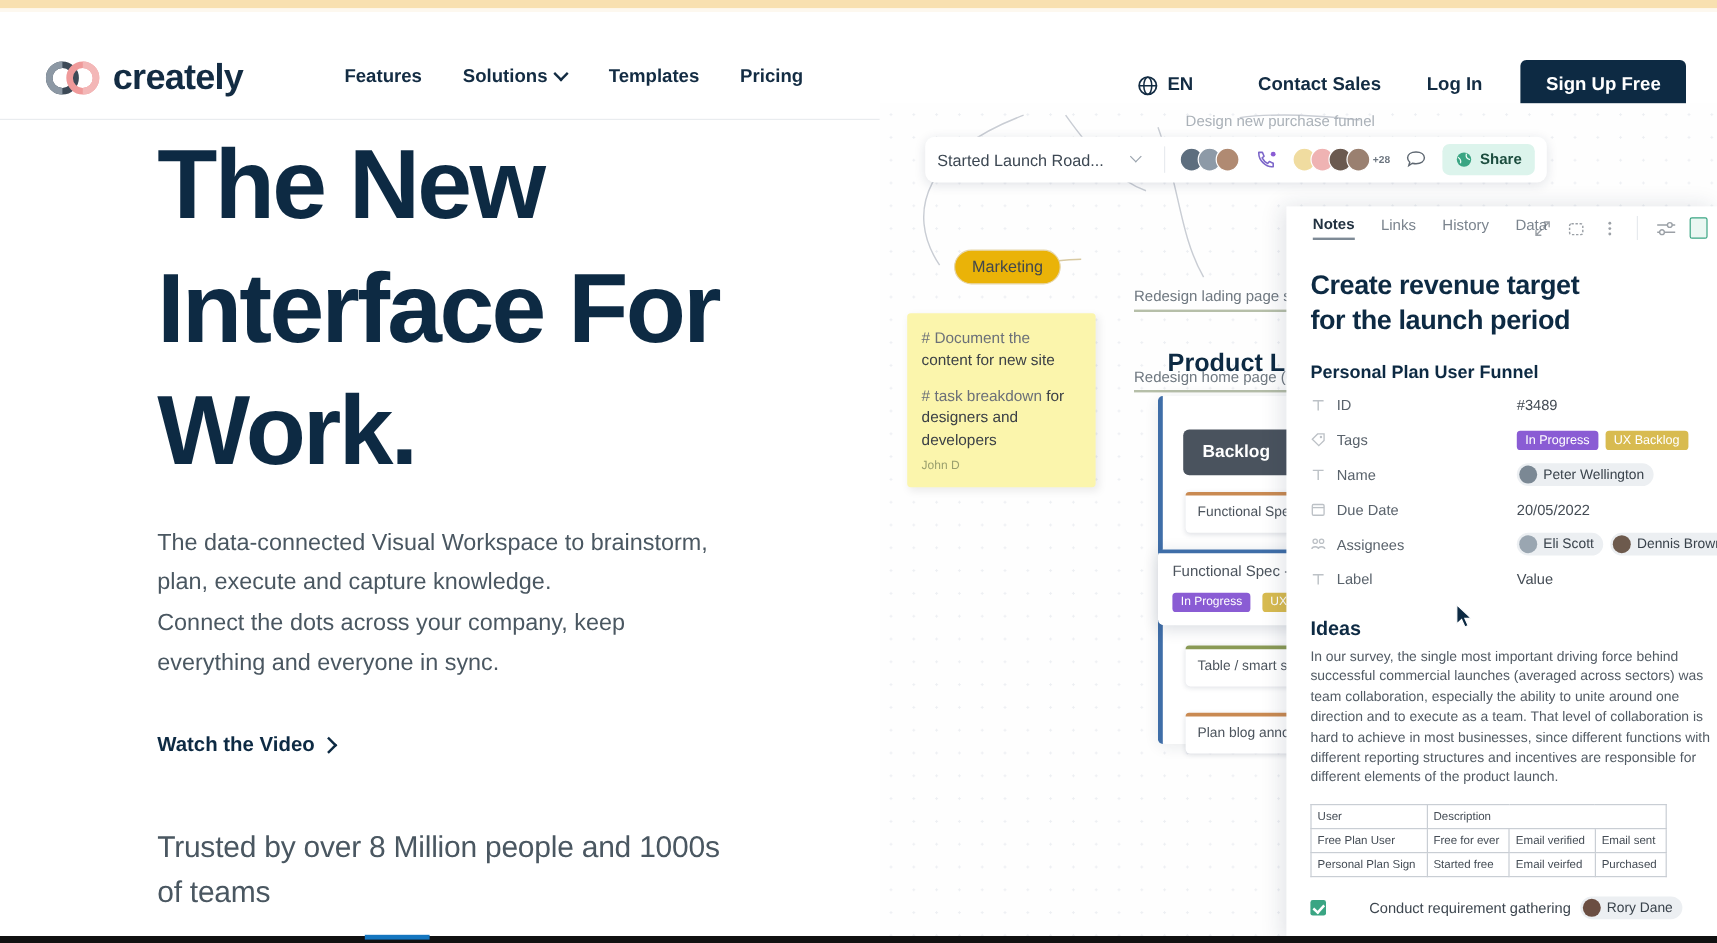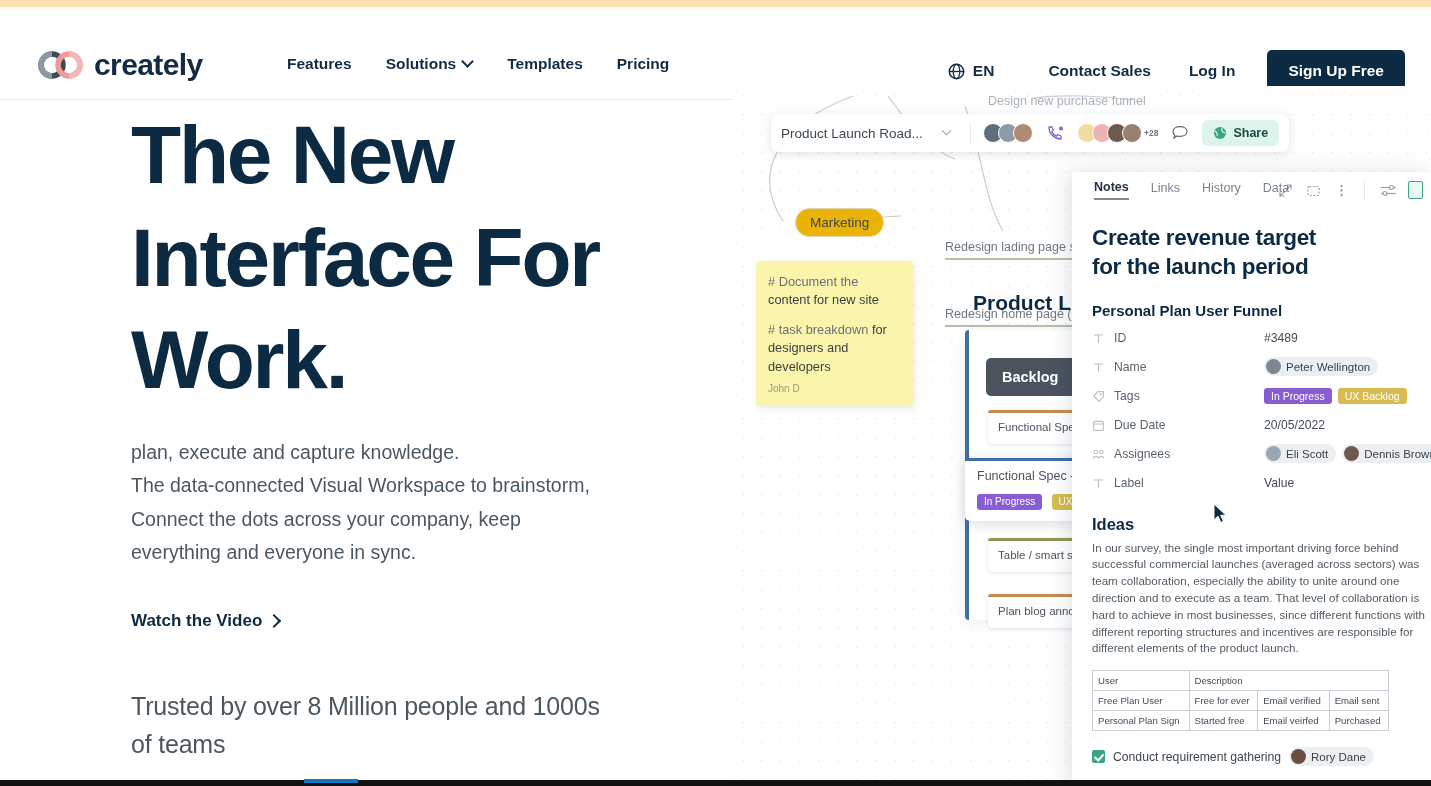--- a/index.html
+++ b/index.html
@@ -240,21 +240,21 @@
     border:1px solid #c9ced4; padding:4px 5px; text-align:left; font-weight:400;
   }
   .check-row{ margin-top:16px; display:flex; align-items:center; gap:8px; }
   .cbox{
     width:13px; height:13px; border-radius:2px; background:#3aa583; position:relative; flex:none;
   }
   .cbox:after{
     content:""; position:absolute; left:3.5px; top:1.5px; width:4px; height:7px;
     border-right:2px solid #fff; border-bottom:2px solid #fff; transform:rotate(42deg);
   }
-  .check-lbl{ font-size:12.2px; color:#3d464f; }
+  .check-lbl{ font-size:12.2px; color:#3d464f;margin-left:28px; }
 
   
   .cursor{ position:absolute; left:1213px; top:503px; width:16px; height:22px; }
 
   
   .bottom-bar{ position:absolute; left:0; bottom:0; width:1431px; height:6px; background:#111; }
   .bottom-accent{ position:absolute; left:304px; bottom:3px; width:54px; height:4px; background:#1476c0; }
 </style>
 </head>
 <body>
@@ -311,22 +311,22 @@
     </div>
   </div>
 
   <div class="hero-left">
     <div class="hero-title">
       <div>The New</div>
       <div>Interface For</div>
       <div>Work.</div>
     </div>
     <div class="hero-sub">
+      <div>The data-connected Visual Workspace to brainstorm,</div>
       <div>plan, execute and capture knowledge.</div>
-      <div>The data-connected Visual Workspace to brainstorm,</div>
       <div>Connect the dots across your company, keep</div>
       <div>everything and everyone in sync.</div>
     </div>
     <div class="cta-row">
       <div class="cta-secondary">
         <span>Watch the Video</span>
         <span class="arrow-r"></span>
       </div>
     </div>
     <div class="trusted">
@@ -347,21 +347,21 @@
     </svg>
 
     <div class="mm-label" style="left:255px; top:8px; color:#aab1b8;">Design new purchase funnel</div>
     <div class="mm-label" style="left:212px; top:154px;">Redesign lading page structure</div>
     <div class="mm-underline" style="left:212px; top:172px; width:205px;"></div>
     <div class="mm-label" style="left:212px; top:221px;">Redesign home page (UX and com</div>
     <div class="mm-underline" style="left:212px; top:239px; width:235px;"></div>
     <div class="mm-node" style="left:62px; top:122px;">Marketing</div>
 
     <div class="cv-toolbar">
-      <span class="cv-title">Product Launch Road...</span>
+      <span class="cv-title">Started Launch Road...</span>
       <span class="cv-caret"></span>
       <span class="divider-v"></span>
       <span class="av-group">
         <span class="av" style="background:#5d6e7e;"></span>
         <span class="av" style="background:#8d9aa7;"></span>
         <span class="av" style="background:#b08a72;"></span>
       </span>
       <span class="call-ico">
         <svg width="20" height="20" viewBox="0 0 20 20">
           <path d="M4 4 L7 4 L8.4 7.2 L6.8 8.6 C7.8 10.7 9.3 12.2 11.4 13.2 L12.8 11.6 L16 13 L16 16 C9.6 16.4 3.6 10.4 4 4 Z" fill="none" stroke="#7c66c9" stroke-width="1.3" stroke-linejoin="round"></path>
@@ -482,43 +482,43 @@
               <path d="M2 3 H11 M6.5 3 V11" stroke="#7b848e" stroke-width="1.2" fill="none"></path>
             </svg>
         </span>
         <span class="prop-key">ID</span>
         <span class="prop-val">#3489</span>
       </div>
 
       <div class="prop-row">
         <span class="prop-ico">
           <svg width="13" height="13" viewBox="0 0 13 13">
+            <path d="M1.6 6 L6 1.6 L11.4 1.6 L11.4 7 L7 11.4 Z" fill="none" stroke="#7b848e" stroke-width="1.1"></path>
+            <circle cx="8.8" cy="4.2" r="1" fill="#7b848e"></circle>
+          </svg>
+        </span>
+        <span class="prop-key">Tags</span>
+        <span class="prop-val">
+          <span class="ptag prog">In Progress</span>
+          <span class="ptag uxb">UX Backlog</span>
+        </span>
+      </div>
+
+      <div class="prop-row">
+        <span class="prop-ico">
+          <svg width="13" height="13" viewBox="0 0 13 13">
               <path d="M2 3 H11 M6.5 3 V11" stroke="#7b848e" stroke-width="1.2" fill="none"></path>
             </svg>
         </span>
         <span class="prop-key">Name</span>
         <span class="prop-val">
           <span class="chip">
             <span class="cav" style="background:#7b8894;"></span>
             <span>Peter Wellington</span>
           </span>
-        </span>
-      </div>
-
-      <div class="prop-row">
-        <span class="prop-ico">
-          <svg width="13" height="13" viewBox="0 0 13 13">
-            <path d="M1.6 6 L6 1.6 L11.4 1.6 L11.4 7 L7 11.4 Z" fill="none" stroke="#7b848e" stroke-width="1.1"></path>
-            <circle cx="8.8" cy="4.2" r="1" fill="#7b848e"></circle>
-          </svg>
-        </span>
-        <span class="prop-key">Tags</span>
-        <span class="prop-val">
-          <span class="ptag prog">In Progress</span>
-          <span class="ptag uxb">UX Backlog</span>
         </span>
       </div>
 
       <div class="prop-row">
         <span class="prop-ico">
           <svg width="13" height="13" viewBox="0 0 13 13">
             <rect x="1.6" y="2.4" width="9.8" height="9" rx="1" fill="none" stroke="#7b848e" stroke-width="1.1"></rect>
             <line x1="1.6" y1="5" x2="11.4" y2="5" stroke="#7b848e" stroke-width="1.1"></line>
           </svg>
         </span>

